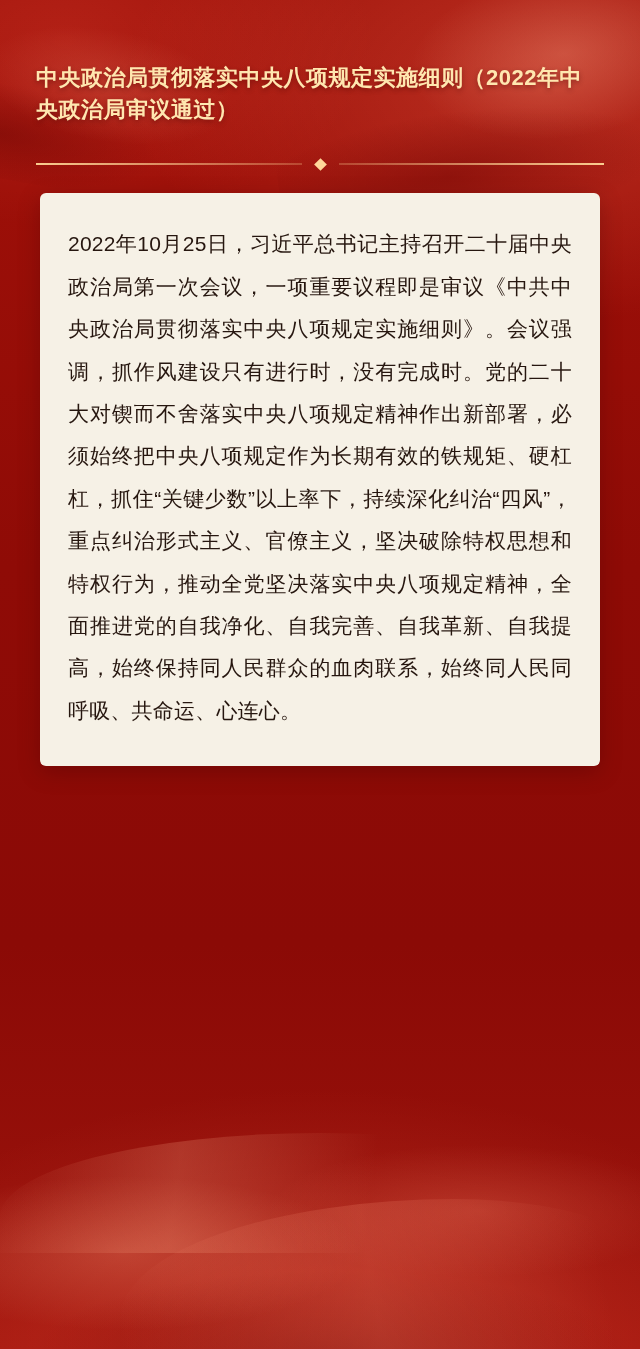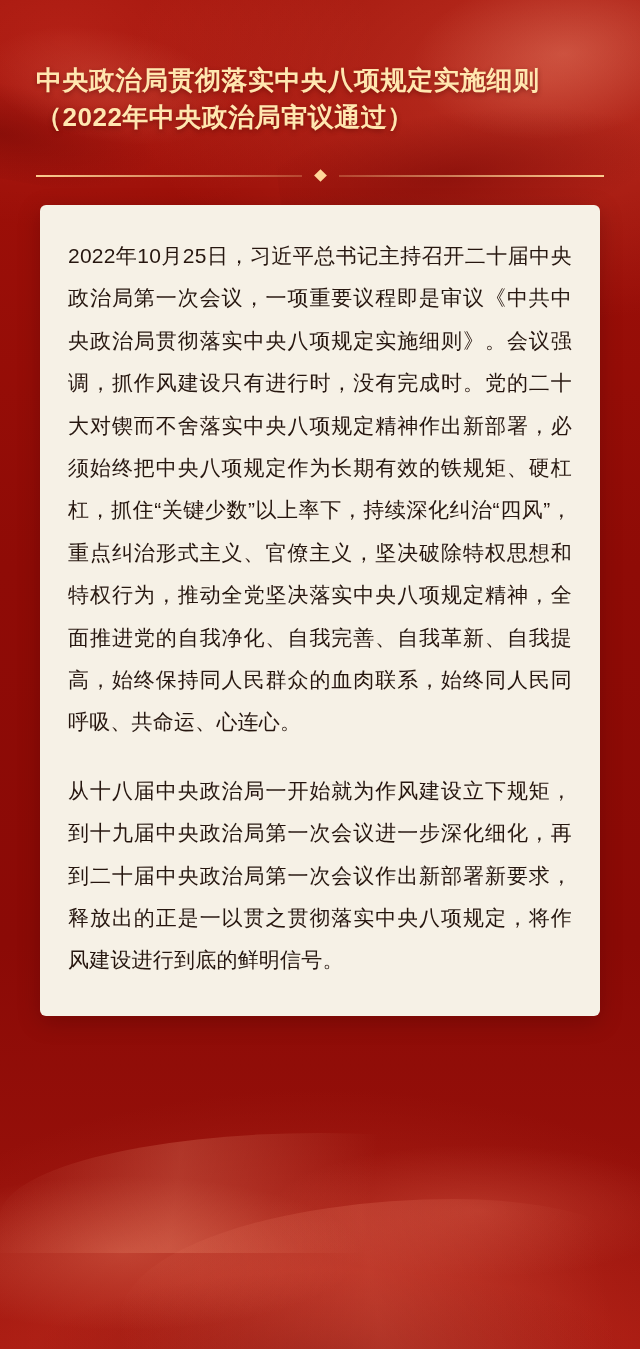--- a/index.html
+++ b/index.html
@@ -68,21 +68,21 @@
     border-radius: 60% 40% 0 0 / 80% 60% 0 0;
   }
 
   .header {
     position: relative;
     padding: 62px 36px 0 36px;
   }
   .title {
     margin: 0;
     color: #ffe7b0;
-    font-size: 26px;
+    font-size: 22px;
     line-height: 1.44;
     font-weight: bold;
     letter-spacing: 0.5px;
     text-shadow: 0 2px 5px rgba(70,0,0,0.45);
   }
 
   .divider-row {
     position: relative;
     display: flex;
     align-items: center;
@@ -139,16 +139,15 @@
   </div>
 
   <div class="divider-row">
     <div class="divider-line"></div>
     <div class="divider-diamond"></div>
     <div class="divider-line right"></div>
   </div>
 
   <div class="card">
     <p class="para">2022年10月25日，习近平总书记主持召开二十届中央政治局第一次会议，一项重要议程即是审议《中共中央政治局贯彻落实中央八项规定实施细则》。会议强调，抓作风建设只有进行时，没有完成时。党的二十大对锲而不舍落实中央八项规定精神作出新部署，必须始终把中央八项规定作为长期有效的铁规矩、硬杠杠，抓住“关键少数”以上率下，持续深化纠治“四风”，重点纠治形式主义、官僚主义，坚决破除特权思想和特权行为，推动全党坚决落实中央八项规定精神，全面推进党的自我净化、自我完善、自我革新、自我提高，始终保持同人民群众的血肉联系，始终同人民同呼吸、共命运、心连心。</p>
-    <p class="para">从十八届中央政治局一开始就为作风建设立下规矩，到十九届中央政治局第一次会议进一步深化细化，再到二十届中央政治局第一次会议作出新部署新要求，释放出的正是一以贯之贯彻落实中央八项规定，将作风建设进行到底的鲜明信号。</p>
   </div>
 
 </div>
 
 </body></html>

